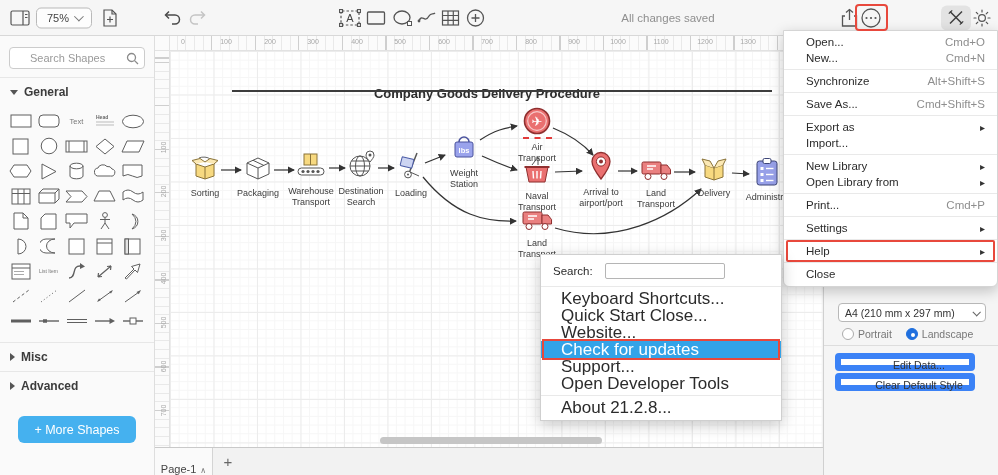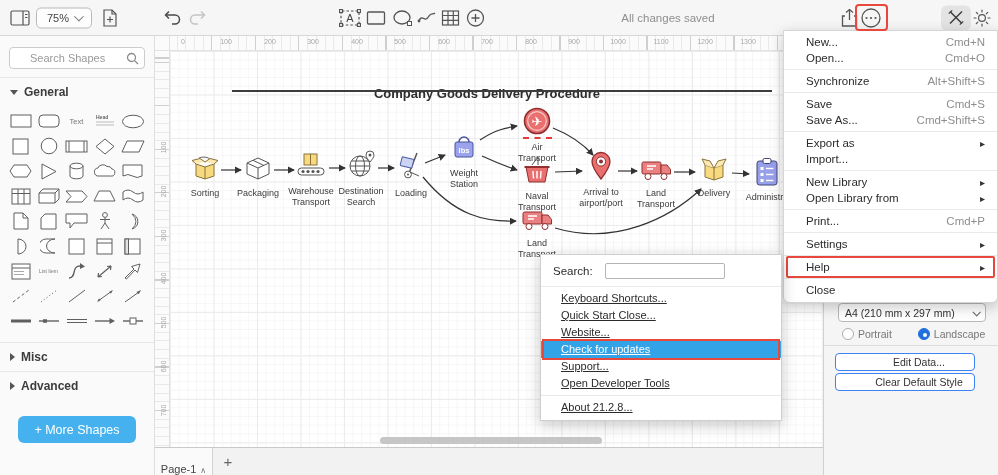--- a/index.html
+++ b/index.html
@@ -95,30 +95,30 @@
     font-size:15px; color:#666; cursor:pointer; }
   
   .rpanel { position:absolute; right:0; top:36px; width:175px; bottom:0;
     background:#f5f5f5; border-left:1px solid #d0d0d0; z-index:11; }
   .pagesize { position:absolute; left:14px; top:267px; width:148px; height:19px;
     background:#fff; border:1px solid #b8b8b8; border-radius:4px; font-size:10.5px;
     color:#333; display:flex; align-items:center; padding:0 6px; justify-content:space-between;
     cursor:pointer; }
   .pagesize .chev { width:6px; height:6px; border-right:1.3px solid #666;
     border-bottom:1.3px solid #666; transform:rotate(45deg) translateY(-1px); }
-  .orient { position:absolute; left:18px; top:292px; display:flex; gap:26px;
+  .orient { position:absolute; left:18px; top:292px; display:flex; gap:14px;
     font-size:10.5px; color:#777; align-items:center; }
   .radio { width:12px; height:12px; border-radius:50%; border:1px solid #ababab;
     background:#fff; display:inline-block; vertical-align:-2px; margin-right:4px; }
   .radio.sel { background:#1f6fde; border-color:#1f6fde; position:relative; }
   .radio.sel::after { content:""; position:absolute; left:4px; top:4px; width:4px;
     height:4px; border-radius:50%; background:#fff; }
   .rdivider { position:absolute; left:0; right:0; top:309px; border-top:1px solid #ddd; }
   .panelbtn { position:absolute; left:11px; width:140px; height:18px; background:#fff;
-    border:1px solid #3b82f6; border-radius:4px; font-size:10.5px; color:#333;
+    border:6px solid #3b82f6; border-radius:4px; font-size:10.5px; color:#333;
     font-family:"Liberation Sans",sans-serif; cursor:pointer;padding-left:28px; }
   
   .menu { position:absolute; left:783px; top:30px; width:215px; background:#fff;
     border:1px solid #d5d5d5; border-radius:0 0 6px 6px; box-shadow:0 4px 14px rgba(0,0,0,.22);
     padding:3px 0 4px 0; z-index:50; }
   .mi { position:relative; height:16px; line-height:16px; padding:0 12px 0 22px;
     font-size:11.5px; color:#2b2b2b; display:flex; justify-content:space-between;
     align-items:center; cursor:pointer; }
   .mi .sc { color:#8e8e8e; }
   .mi .sub::after { content:"▸"; color:#333; font-size:10px; }
@@ -127,21 +127,21 @@
     bottom:-3px; border:2px solid #e8483c; border-radius:2px; pointer-events:none; }
   
   .submenu { position:absolute; left:540px; top:254px; width:242px; background:#fff;
     border:1px solid #cfcfcf; box-shadow:0 4px 14px rgba(0,0,0,.22); padding:4px 0 4px 0;
     z-index:60; }
   .smrow { display:flex; align-items:center; gap:12px; padding:4px 10px 4px 12px;
     font-size:11.5px; color:#2b2b2b; }
   .smrow input { flex:1; height:16px; border:1px solid #b5b5b5; border-radius:2px;
     background:#fff; outline:none; font-size:10px; max-width:120px; }
   .smi { position:relative; height:17px; line-height:17px; padding:0 12px 0 20px;
-    font-size:11px; color:#2b2b2b; cursor:pointer;text-decoration:underline; }
+    font-size:17px; color:#2b2b2b; cursor:pointer; }
   .smi.hl { background:#33a3e8; color:#fff; }
   .smi.annotated::after { content:""; position:absolute; left:1px; right:1px; top:-2px;
     bottom:-2px; border:2px solid #e8483c; pointer-events:none; }
   .smsep { border-top:1px solid #e9e9e9; margin:3px 0; }
 </style>
 </head>
 <body>
 
 <div class="toolbar">
   <div class="tb" style="left:10px">
@@ -765,37 +765,33 @@
     <label><span class="radio"></span><span>Portrait</span></label>
     <label><span class="radio sel"></span><span>Landscape</span></label>
   </div>
   <div class="rdivider"></div>
   <button class="panelbtn" style="top:317px">Edit Data...</button>
   <button class="panelbtn" style="top:337px">Clear Default Style</button>
 </div>
 
 <div class="menu">
   <div class="mi">
+      <span>Open...</span>
+      <span class="sc">Cmd+O</span>
+    </div>
+  <div class="mi">
       <span>New...</span>
       <span class="sc">Cmd+N</span>
     </div>
-  <div class="mi">
-      <span>Open...</span>
-      <span class="sc">Cmd+O</span>
-    </div>
   <div class="msep"></div>
   <div class="mi">
       <span>Synchronize</span>
       <span class="sc">Alt+Shift+S</span>
     </div>
   <div class="msep"></div>
-  <div class="mi">
-      <span>Save</span>
-      <span class="sc">Cmd+S</span>
-    </div>
   <div class="mi">
       <span>Save As...</span>
       <span class="sc">Cmd+Shift+S</span>
     </div>
   <div class="msep"></div>
   <div class="mi">
       <span>Export as</span>
       <span class="sub"></span>
     </div>
   <div class="mi">

